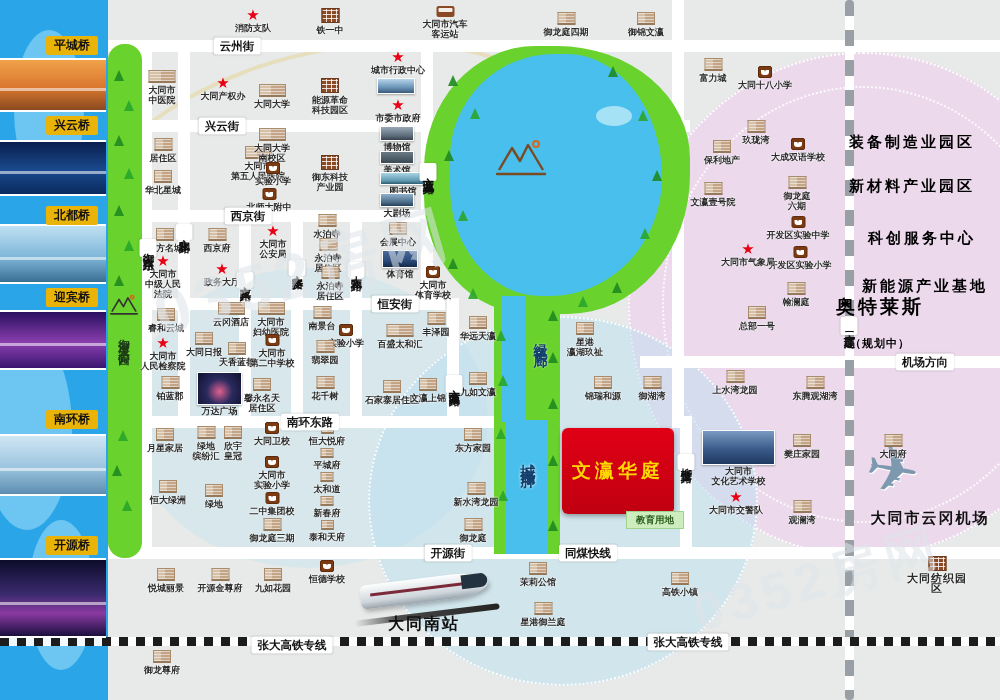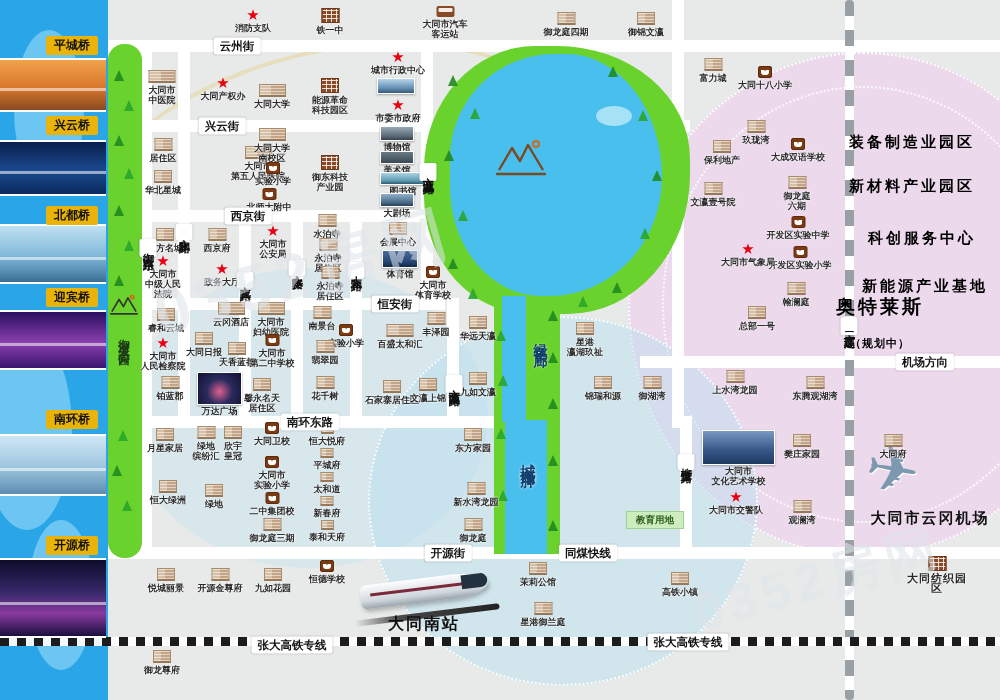--- a/index.html
+++ b/index.html
@@ -161,20 +161,23 @@
   <div class="railway"></div>
   <div class="highway"></div>
   <div class="train">
     <div class="rail"></div>
     <div class="body"></div>
   </div>
   <div class="plane">✈</div>
   <div class="station-label" style="left:424px;top:624px">大同南站</div>
   <div class="station-label" style="left:930px;top:518px;font-size:15px">大同市云冈机场</div>
 
+  <div class="project">
+    <span>文瀛华庭</span>
+  </div>
   <div class="edu">教育用地</div>
 
   <div id="bridge-layer">
       <div class="bridge-label" style="top: 36px;">平城桥</div>
       <div class="bridge-photo b-orange" style="top: 58px; height: 54px;"></div>
       <div class="bridge-label" style="top: 116px;">兴云桥</div>
       <div class="bridge-photo b-night" style="top: 140px; height: 56px;"></div>
       <div class="bridge-label" style="top: 206px;">北都桥</div>
       <div class="bridge-photo b-day" style="top: 224px; height: 60px;"></div>
       <div class="bridge-label" style="top: 288px;">迎宾桥</div>

